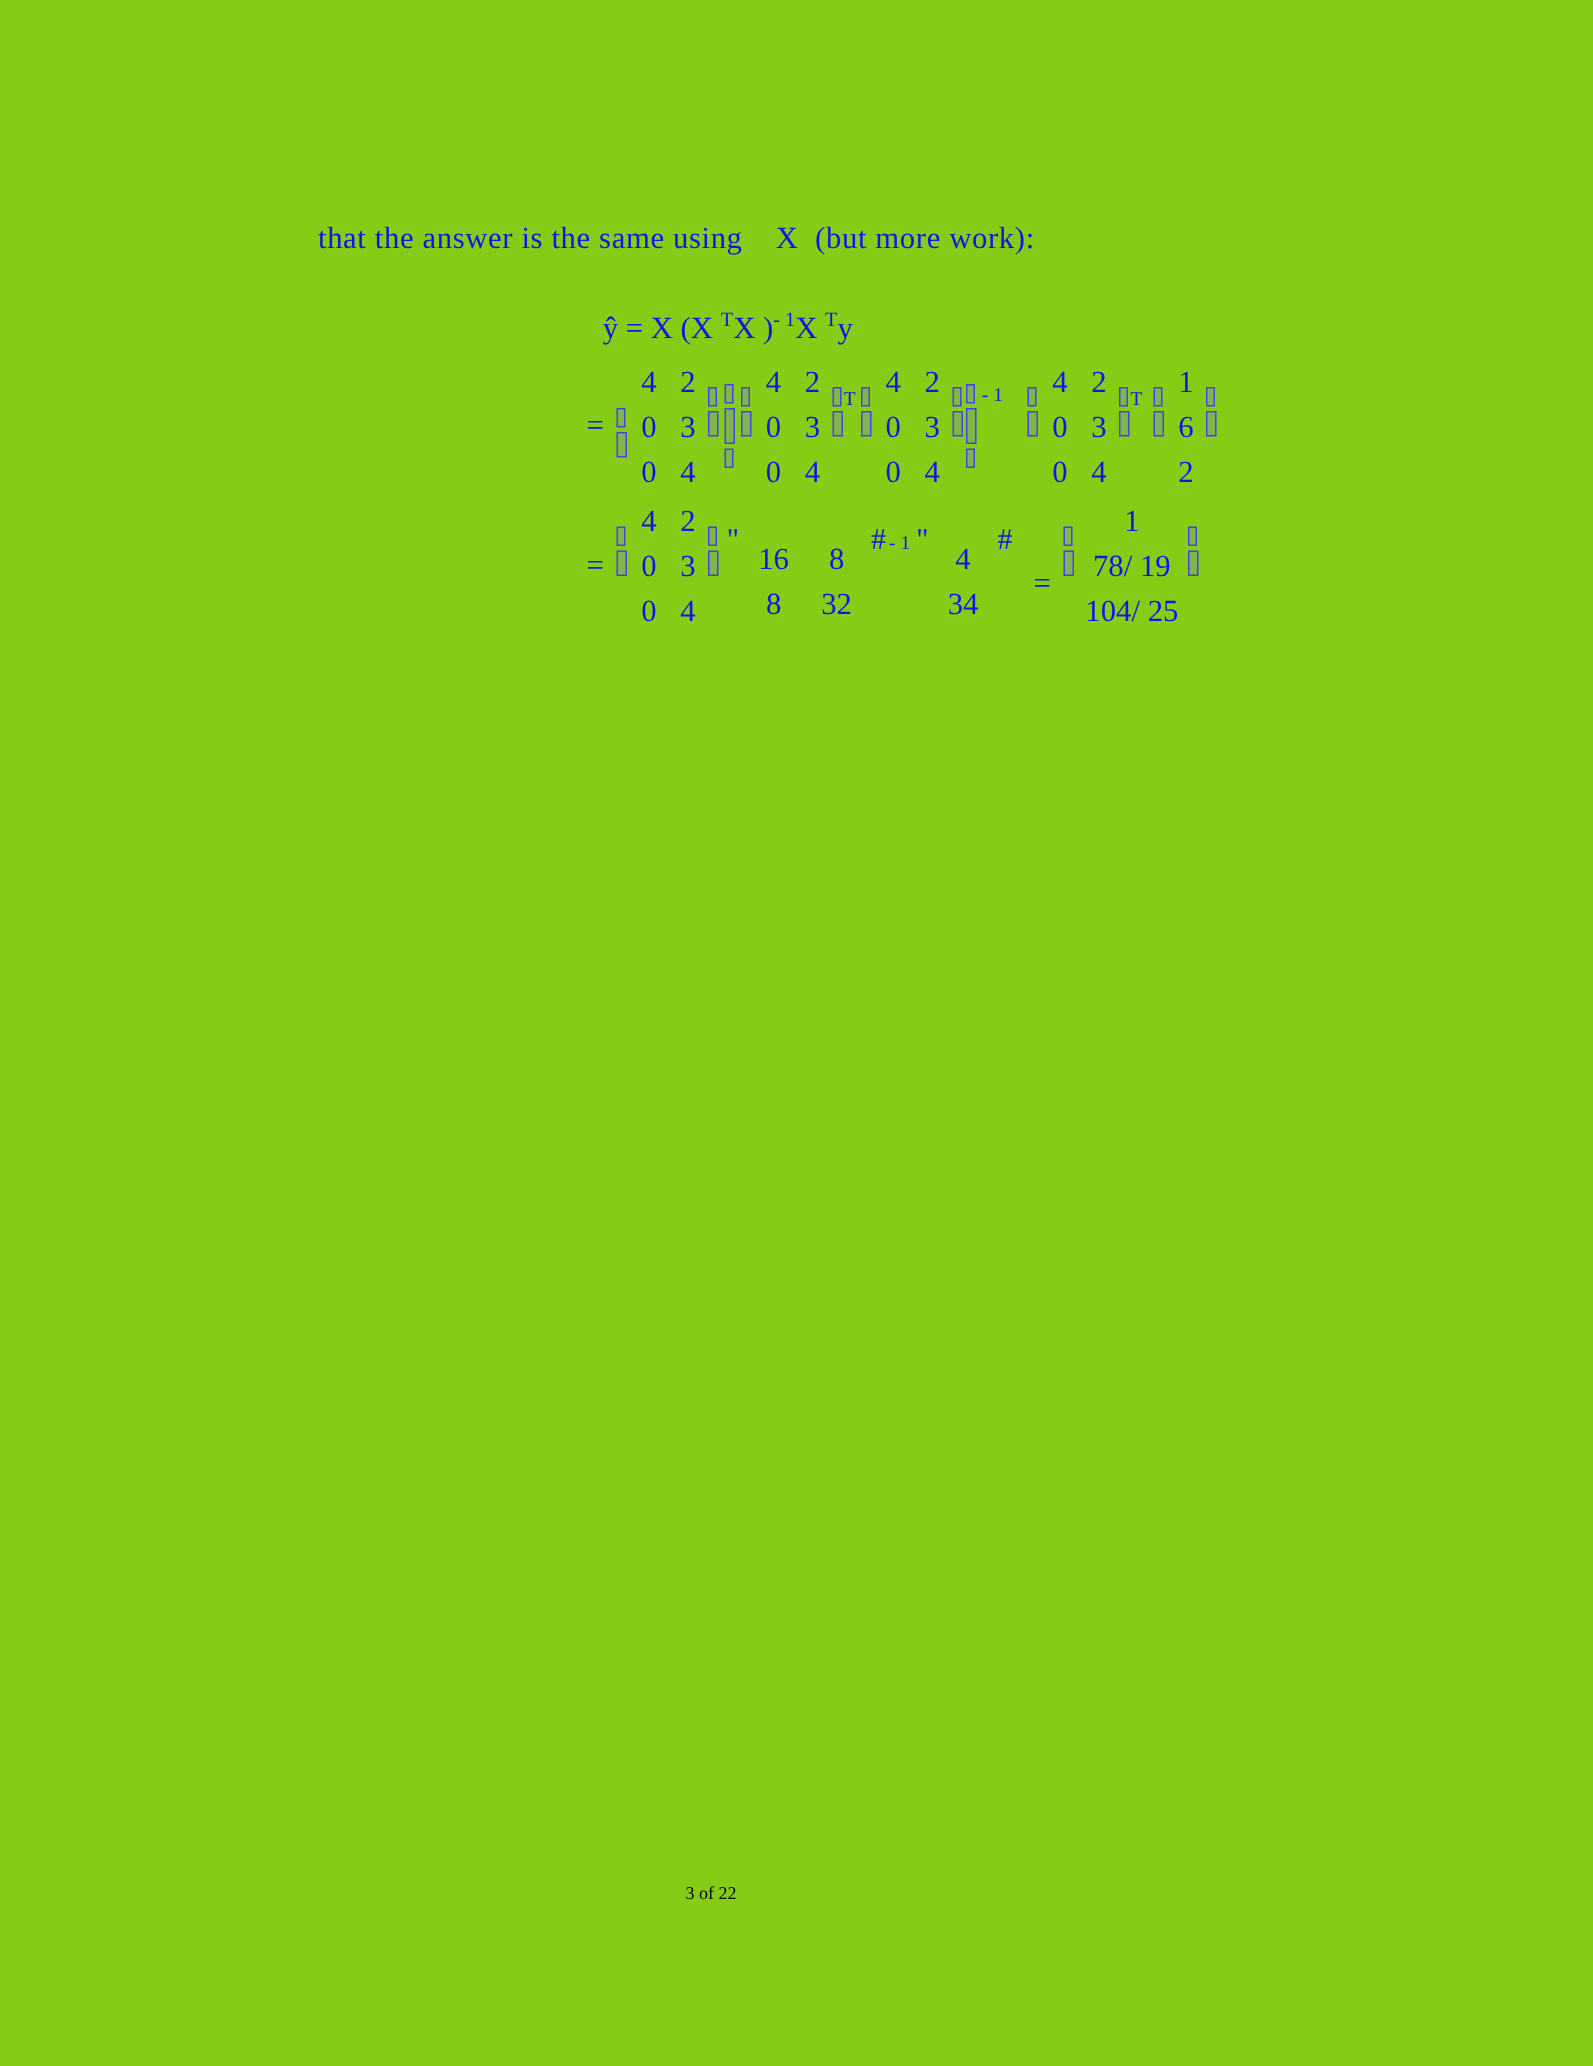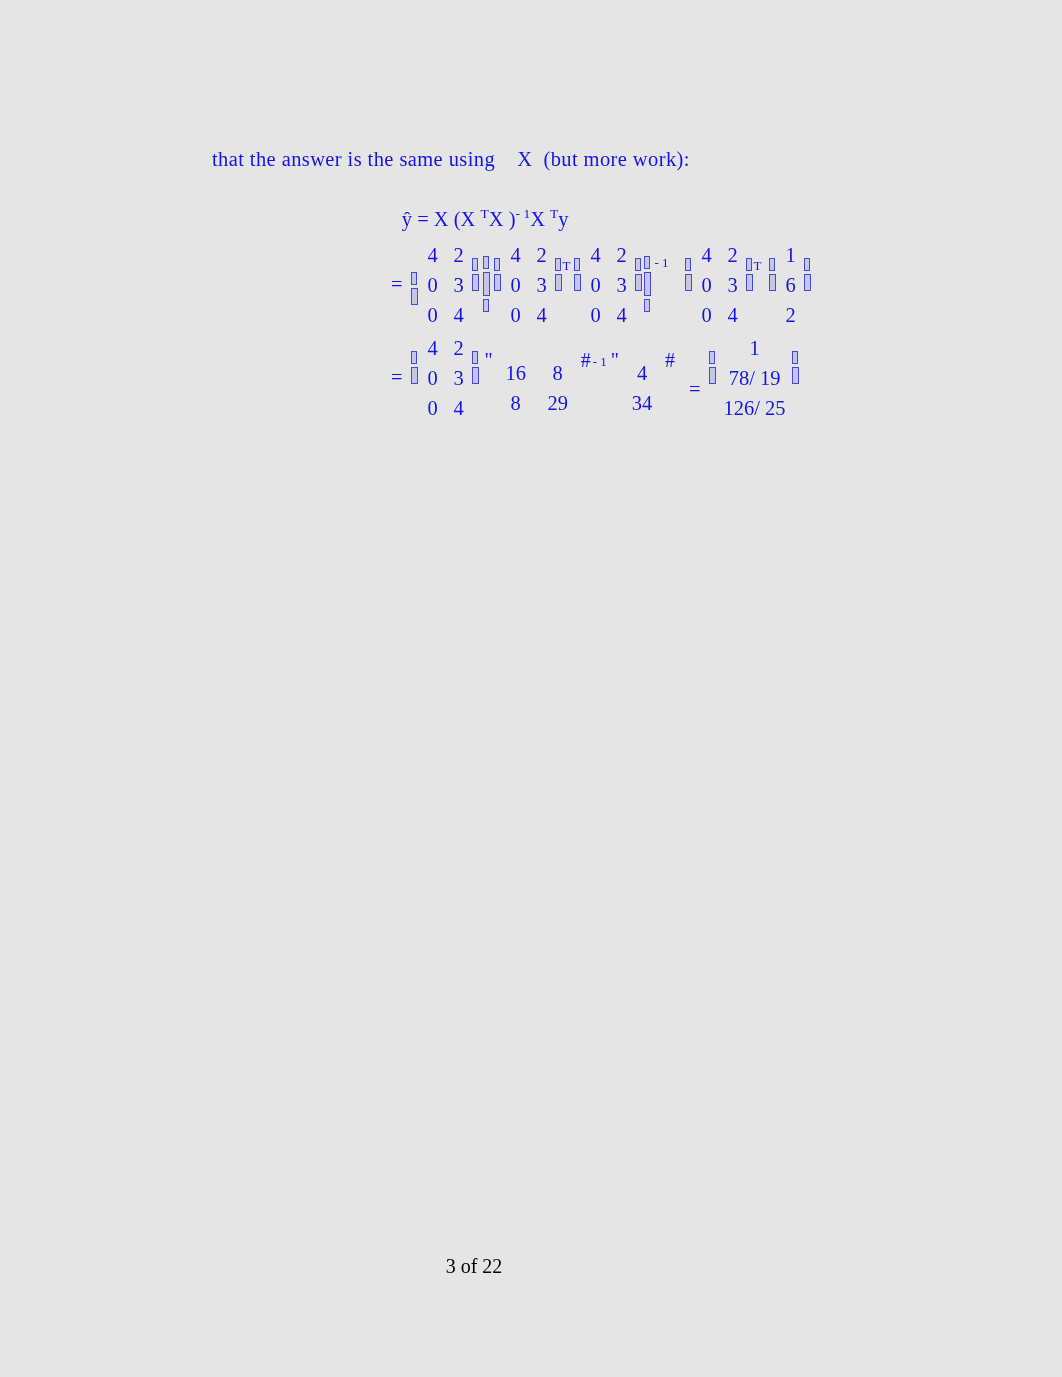--- a/index.html
+++ b/index.html
@@ -4,21 +4,21 @@
 <style>
   html, body {
     margin: 0;
     padding: 0;
     background: #ffffff;
   }
   .page {
     position: relative;
     width: 1062px;
     height: 1377px;
-    background: #e5e5e5;
+    background: #84cc16;
     overflow: hidden;
     font-family: "Liberation Serif", "DejaVu Serif", serif;
   }
 
   
   .intro {
     position: absolute;
     left: 212px;
     top: 148px;
     color: #1414e6;
@@ -104,21 +104,21 @@
   }
 
   
   .footer {
     position: absolute;
     left: 0;
     top: 1255px;
     width: 948px;
     text-align: center;
     color: #000000;
-    font-size: 20px;
+    font-size: 12px;
     white-space: pre;
   }
 </style>
 </head>
 <body>
 
 <div class="page">
 
   <div class="intro">that the answer is the same using    X  (but more work):</div>
 
@@ -263,21 +263,21 @@
         <span class="tofu small"></span>
         <span class="tofu"></span>
       </span>
 
       <span style="margin-left:6px; margin-top:16px; font-size:20px;">"</span>
 
       <span class="mat wide" style="margin-left:2px; margin-top:25px;">
         <span>16</span>
         <span>8</span>
         <span>8</span>
-        <span>29</span>
+        <span>32</span>
       </span>
 
       <span style="margin-left:2px; margin-top:16px; font-size:20px;">#</span>
 
       <span class="sup-t" style="margin-left:2px; margin-top:22px;">- 1</span>
 
       <span style="margin-left:4px; margin-top:16px; font-size:20px;">"</span>
 
       <span class="mat wide" style="margin-left:2px; margin-top:25px; grid-template-columns:42px;">
         <span>4</span>
@@ -289,21 +289,21 @@
       <span class="eqsign" style="margin-left:14px; margin-top:46px;">=</span>
 
       <span class="brk-col" style="margin-left:8px; margin-top:18px;">
         <span class="tofu small"></span>
         <span class="tofu"></span>
       </span>
 
       <span class="mat frac" style="margin-left:2px;">
         <span>1</span>
         <span>78/ 19</span>
-        <span>126/ 25</span>
+        <span>104/ 25</span>
       </span>
 
       <span class="brk-col" style="margin-left:0px; margin-top:18px;">
         <span class="tofu small"></span>
         <span class="tofu"></span>
       </span>
     </div>
 
   </div>
 

